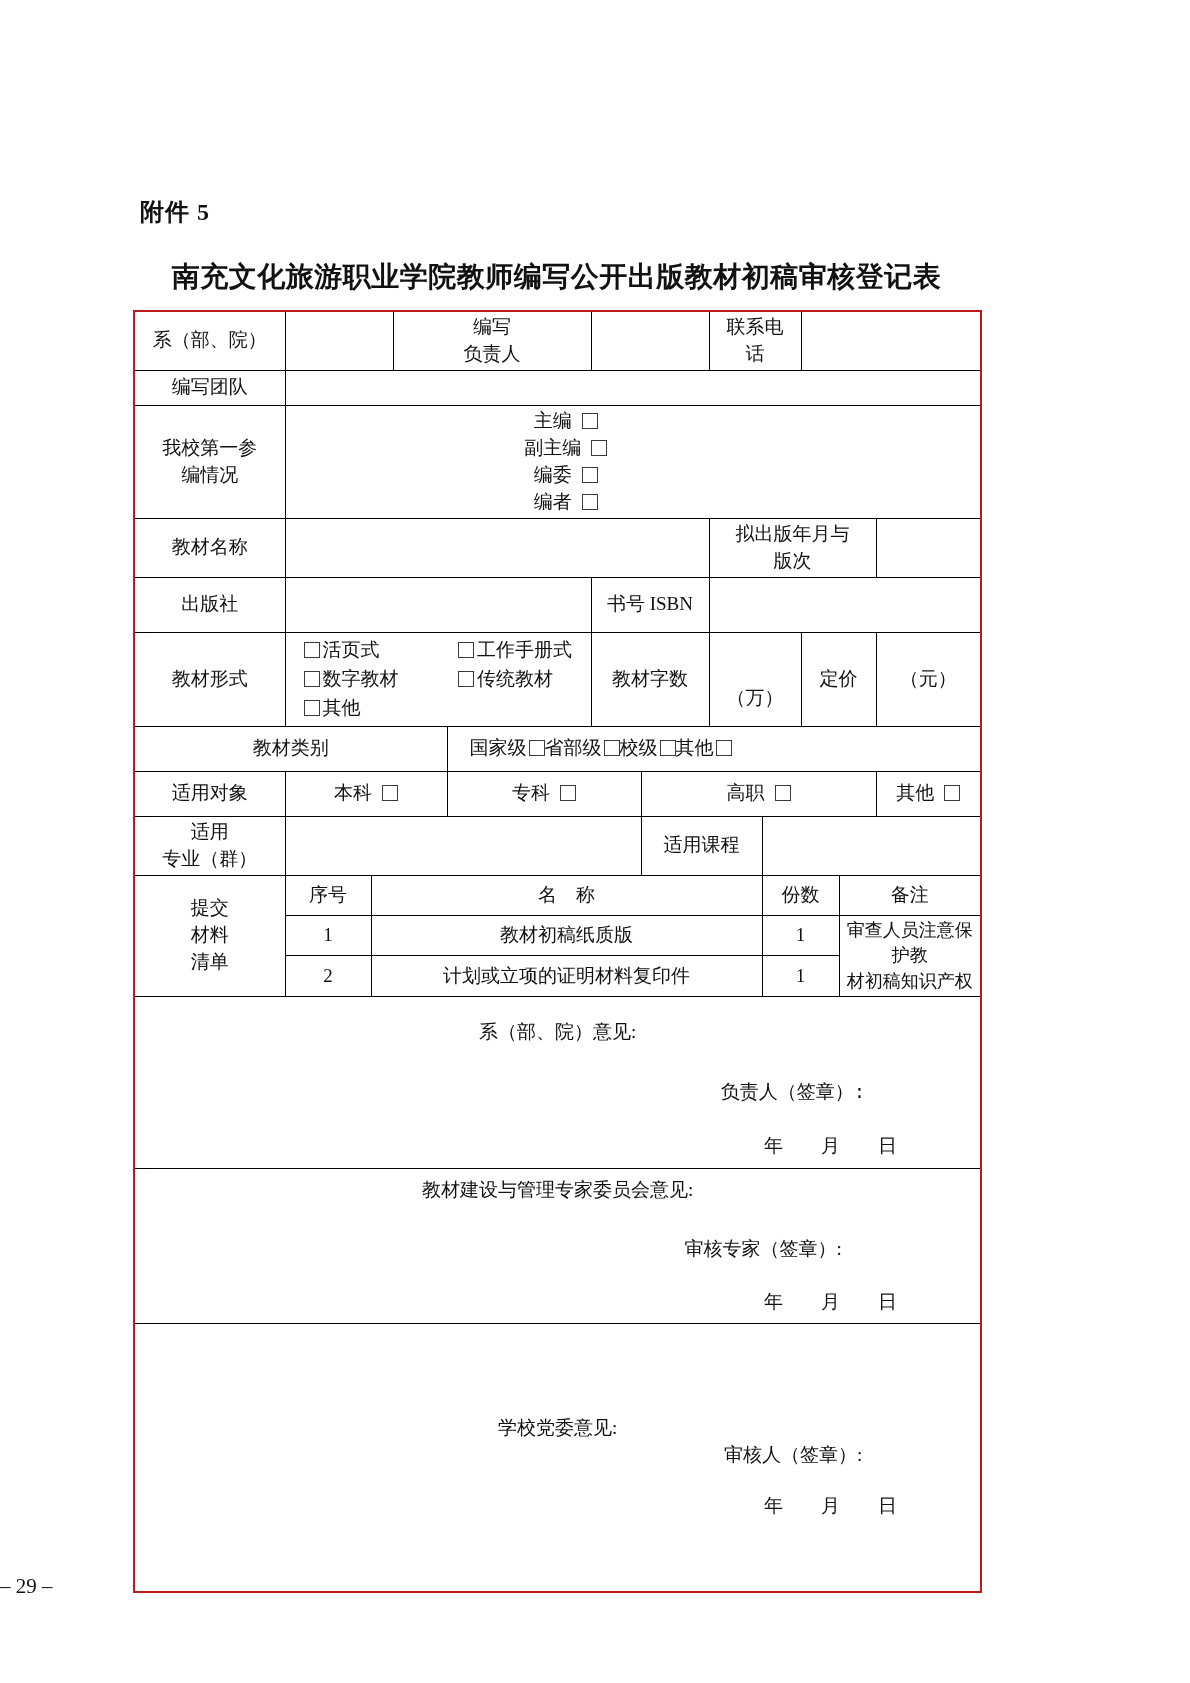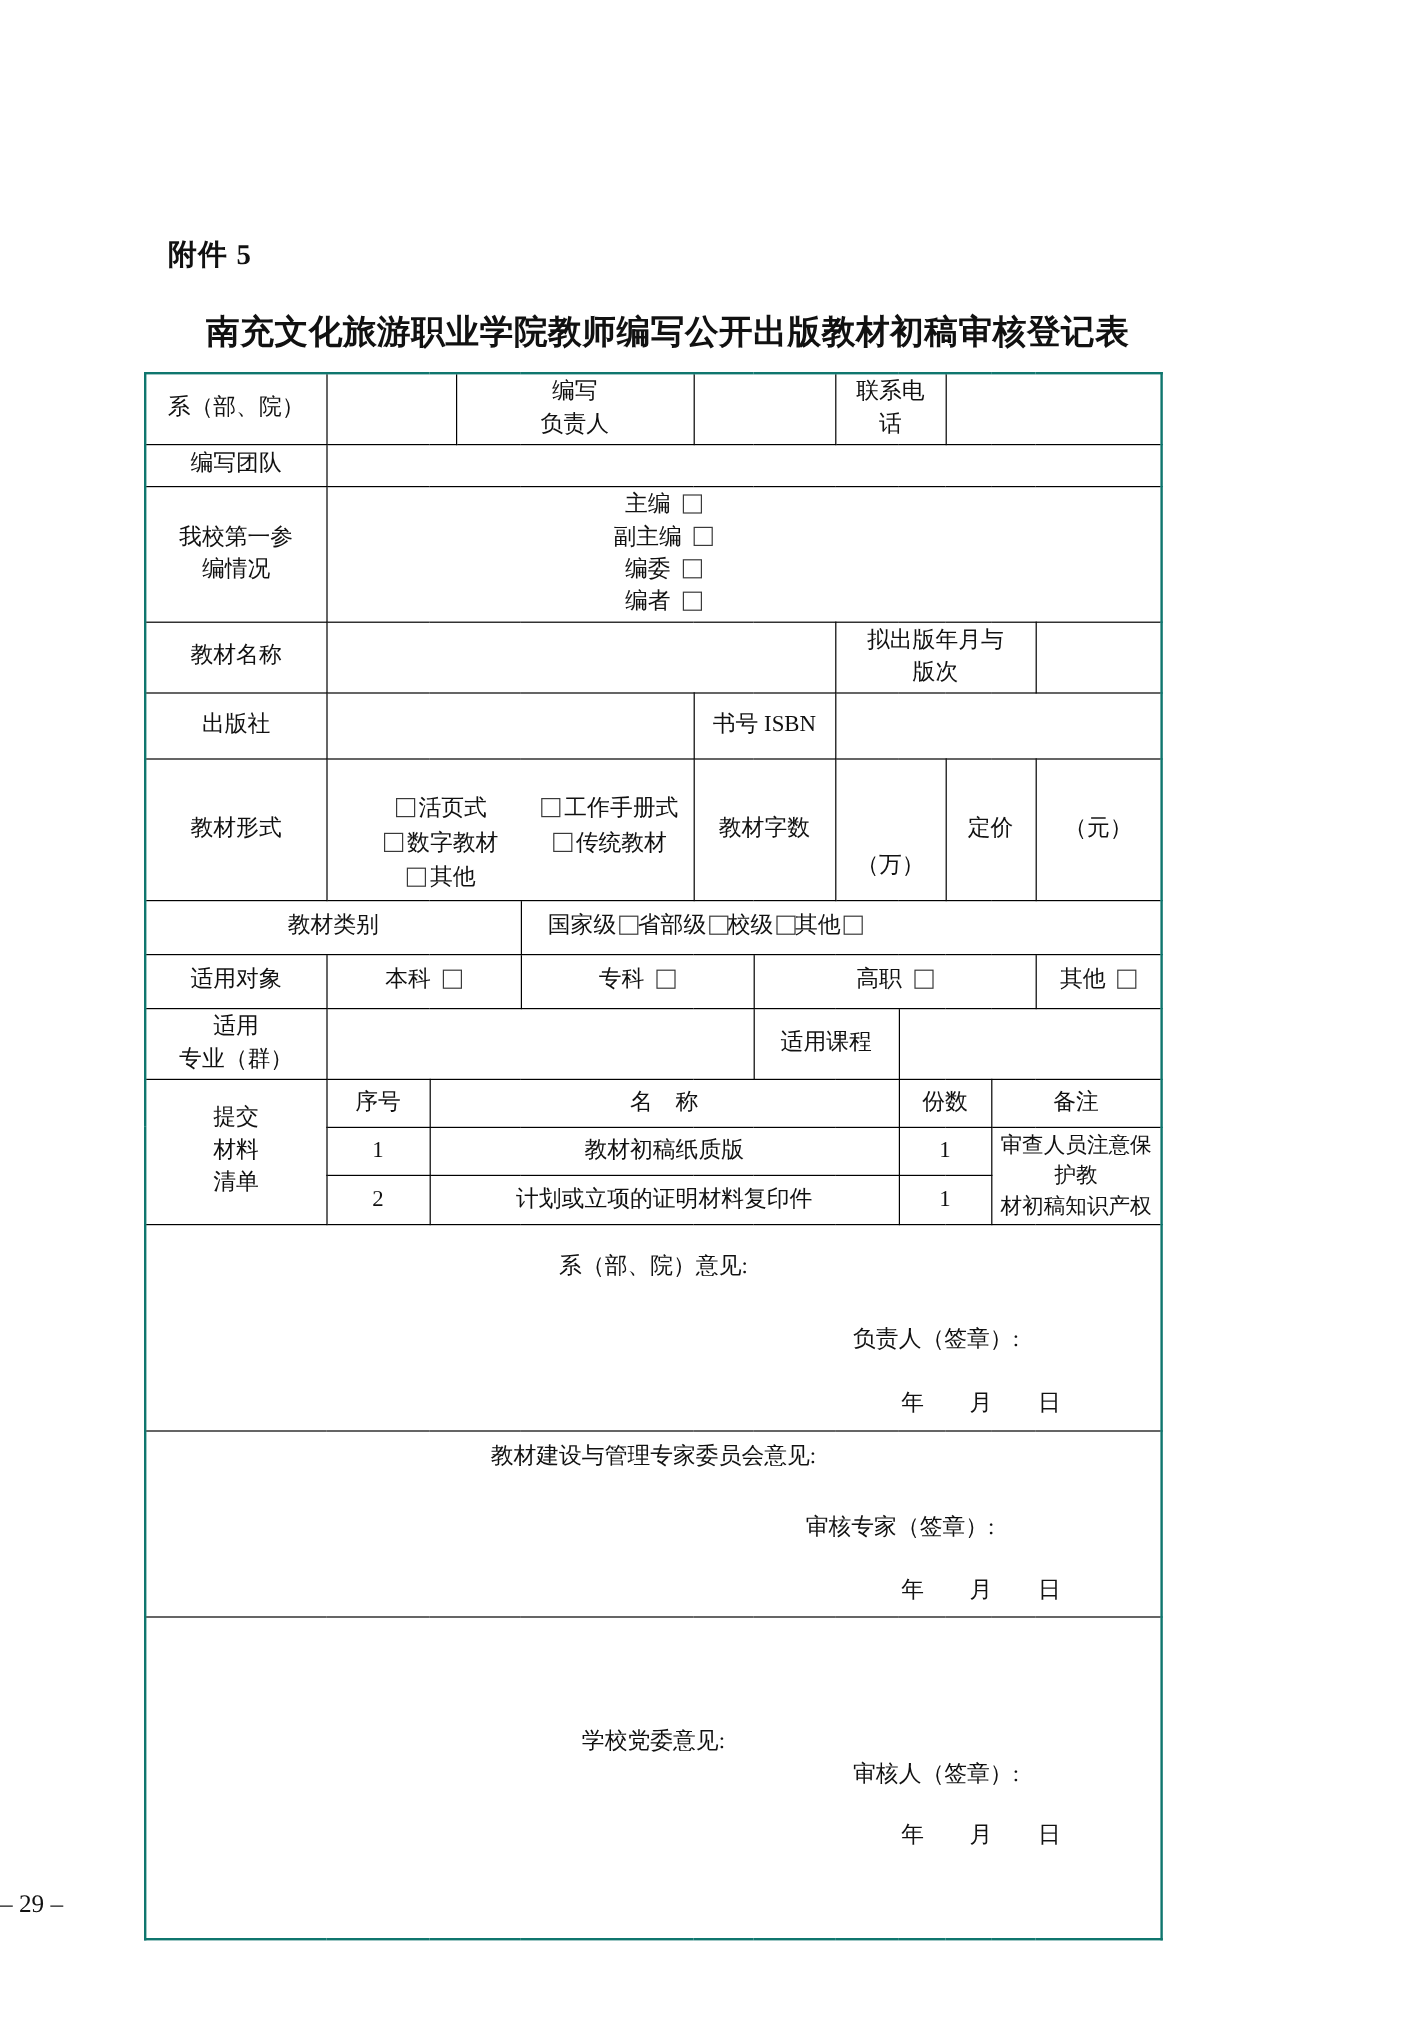--- a/index.html
+++ b/index.html
@@ -12,23 +12,23 @@
   .attachment {
     position:absolute; left:140px; top:196px;
     font-size:24px; font-weight:bold; letter-spacing:1px;
   }
   .doc-title {
     position:absolute; left:133px; top:258px; width:847px;
     text-align:center; font-size:28px; font-weight:bold;
     letter-spacing:0.5px; white-space:nowrap;
   }
   table.form {
-    position:absolute; left:120px; top:310px; width:847px;
+    position:absolute; left:133px; top:310px; width:847px;
     border-collapse:collapse; table-layout:fixed;
-    border:2px solid #0f766e;
+    border:2px solid #b91c1c;
   }
   table.form td {
     border:1px solid #000; font-size:19px; line-height:1.42;
     text-align:center; vertical-align:middle; overflow:hidden;
     padding:2px 4px;
   }
   .prewrap { white-space:pre-line; }
   .cb {
     display:inline-block; width:16px; height:16px;
     border:1px solid #3a3a3a; vertical-align:-2px; background:#fff;
@@ -39,31 +39,31 @@
   .opts-spread {
     display:flex; align-items:center; justify-content:space-between;
     padding:0 150px 0 16px; text-align:left;flex-direction:column;
   }
   .opts-evenly {
     display:flex; align-items:center; 
     padding:0 120px 0 18px; text-align:left;
   }
   .format-opts {
     display:grid; grid-template-columns:55% 45%;
-    row-gap:2px; text-align:center; padding:2px 2px 2px 14px;margin-top:24px;
+    row-gap:2px; text-align:left; padding:2px 2px 2px 14px;
   }
   .format-opts .opt { white-space:nowrap; }
   td.opinion {
     text-align:left; vertical-align:top; padding:0 0 0 16px;
   }
   .op-title { font-size:19px; }
   .op-sign  { font-size:19px; }
   .op-date  { font-size:19px; }
   .sec1 .op-title { margin-top:14px; }
-  .sec1 .op-sign  { margin-top:34px; padding-left:471px; }
+  .sec1 .op-sign  { margin-top:34px; padding-left:471px;font-family:Liberation Mono, monospace; }
   .sec1 .op-date  { margin-top:26px; padding-left:546px; }
   .sec2 .op-title { }
   .sec2 .op-sign  { margin-top:32px; padding-left:411px; }
   .sec2 .op-date  { margin-top:26px; padding-left:546px; }
   .sec3 .op-title { margin-top:20px; }
   .sec3 .op-sign  { padding-left:471px; }
   .sec3 .op-date  { margin-top:24px; padding-left:546px; }
   .page-number {
     position:absolute; left:0; top:1574px; width:100%;
     padding-right:222px; font-size:21px;

